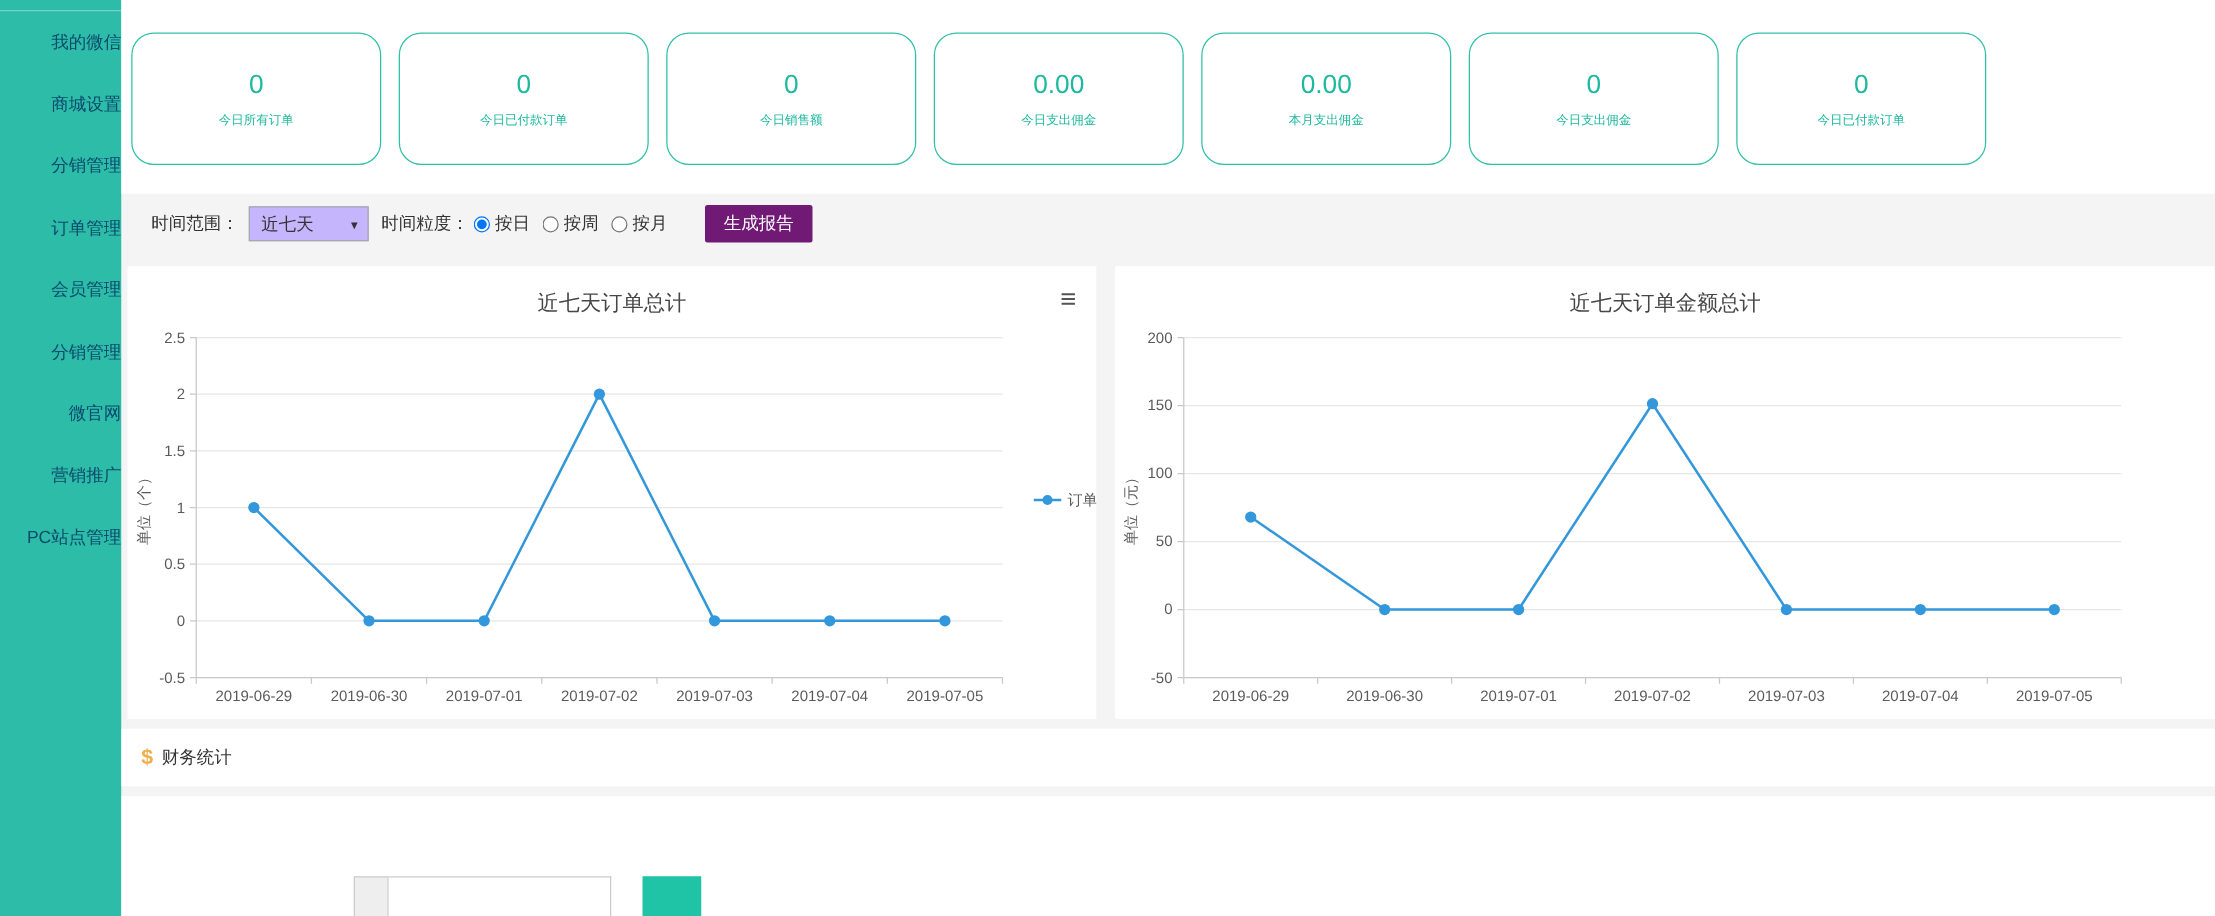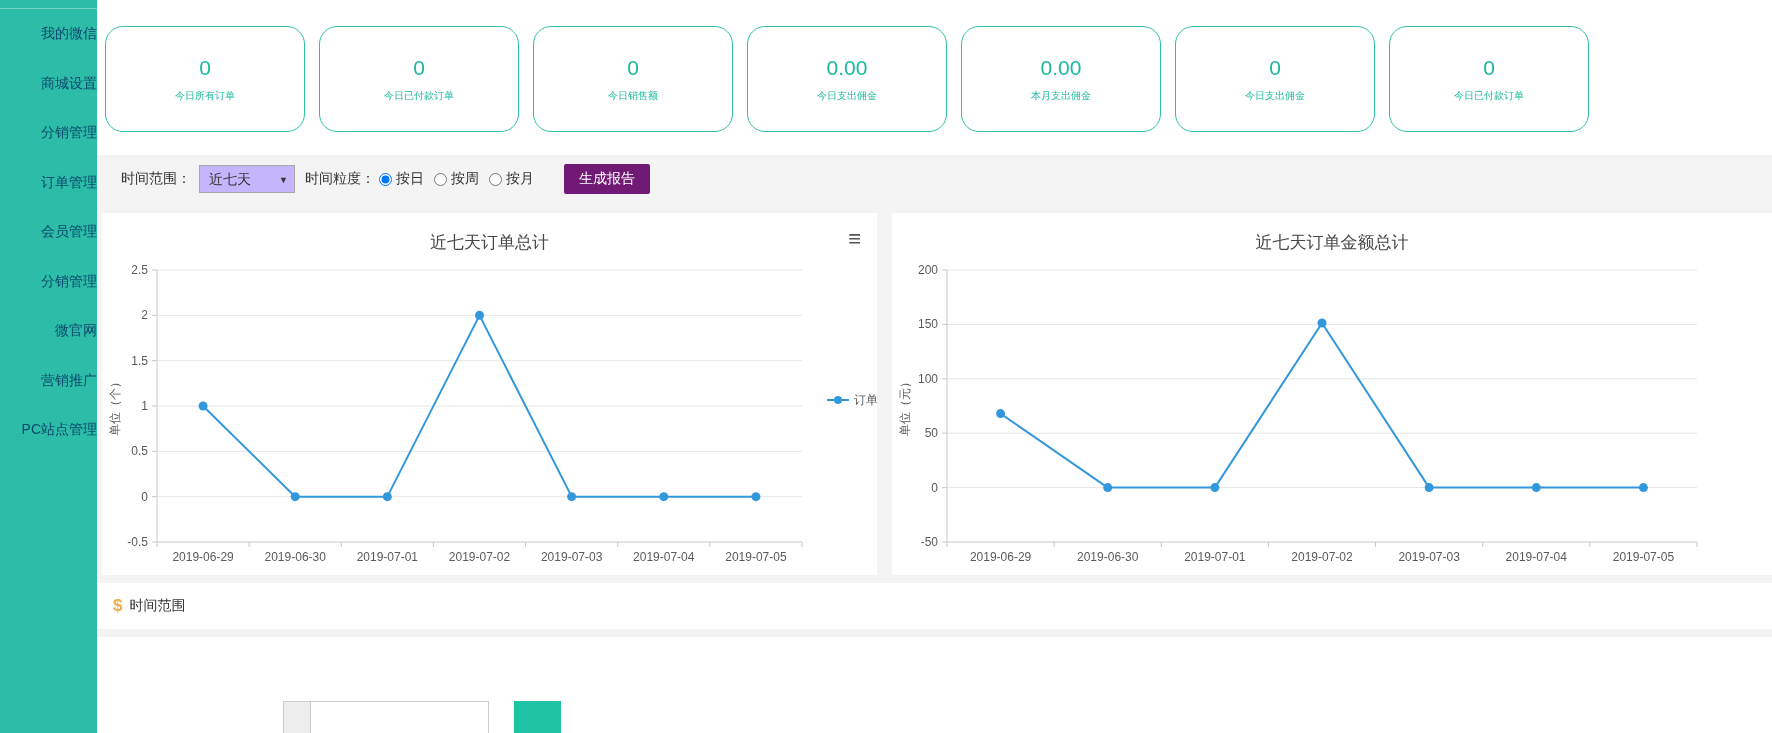--- a/index.html
+++ b/index.html
@@ -244,21 +244,21 @@
             <circle cx="430" cy="109.98559999999998" r="4.5" fill="#3398db"></circle>
             <circle cx="537.1428571428571" cy="274.6" r="4.5" fill="#3398db"></circle>
             <circle cx="644.2857142857143" cy="274.6" r="4.5" fill="#3398db"></circle>
             <circle cx="751.4285714285714" cy="274.6" r="4.5" fill="#3398db"></circle>
           </svg>
       </div>
     </section>
 
     <section class="finance-row">
       <span class="dollar-icon">$</span>
-      <span class="finance-title">时间范围</span>
+      <span class="finance-title">财务统计</span>
     </section>
 
     <section class="bottom-block">
       <div class="bottom-controls">
         <div class="input-addon"></div>
         <input class="partial-input" type="text" style="">
         <button class="partial-btn"></button>
       </div>
     </section>
 

